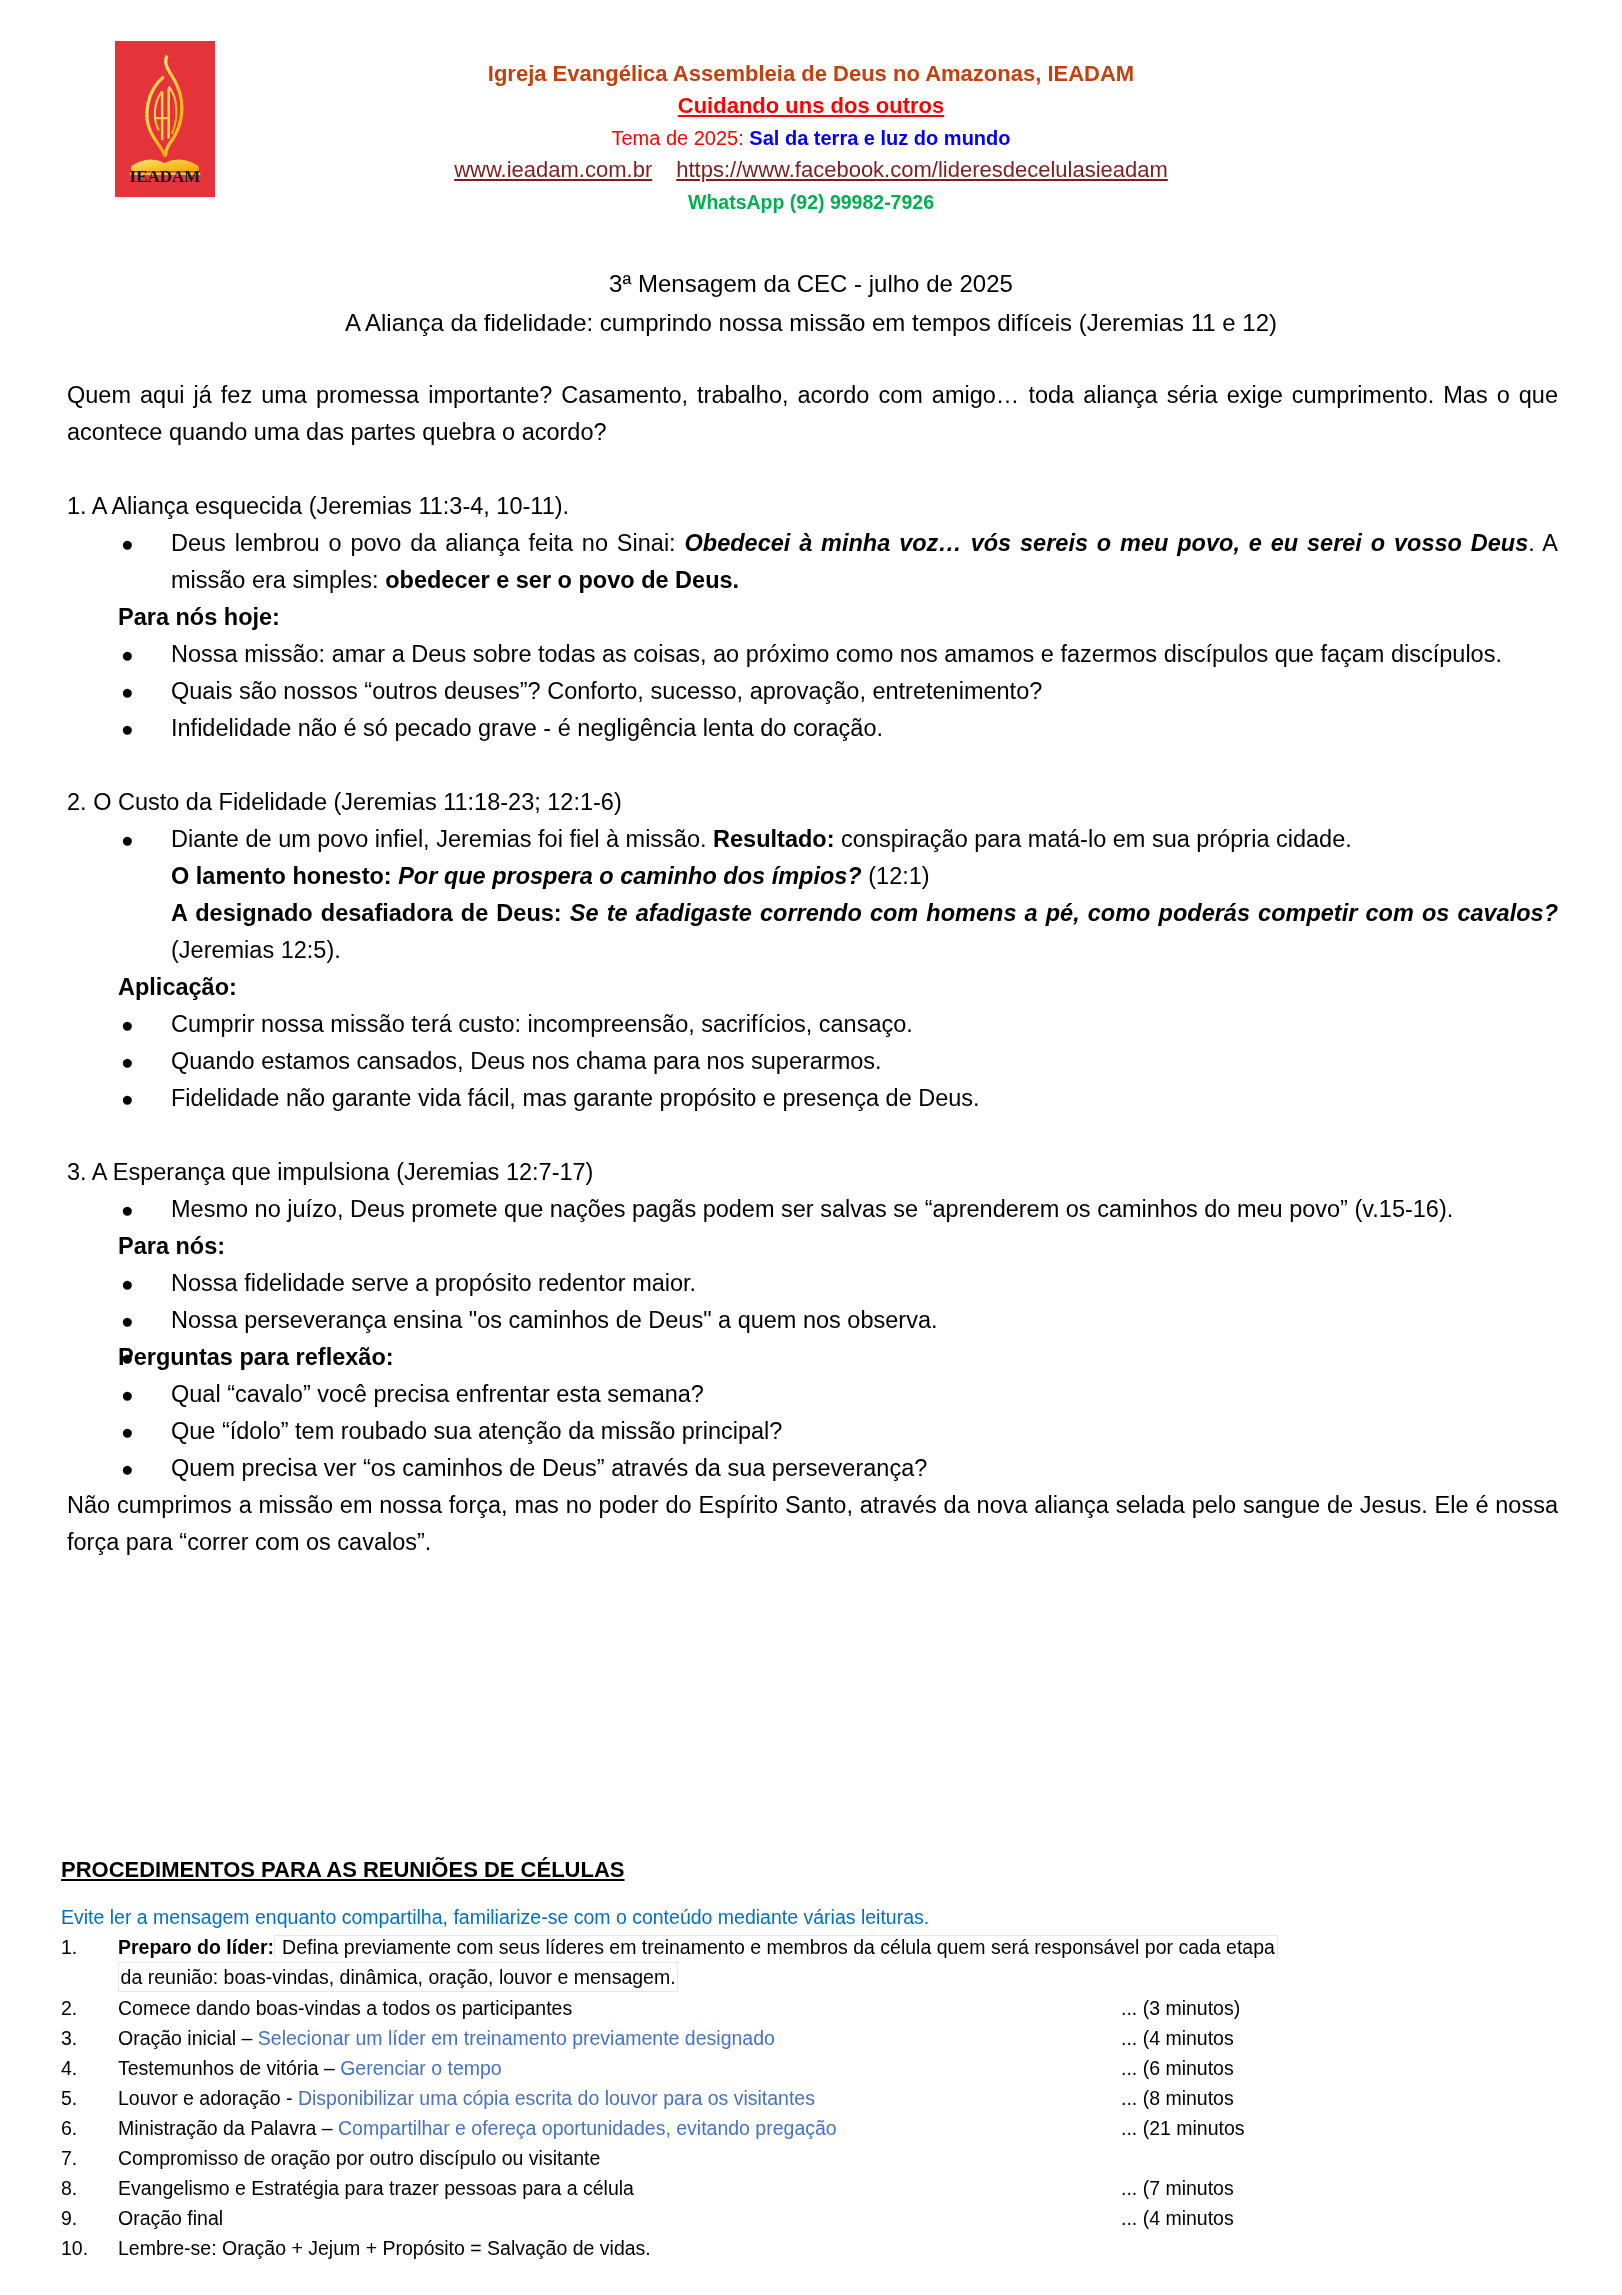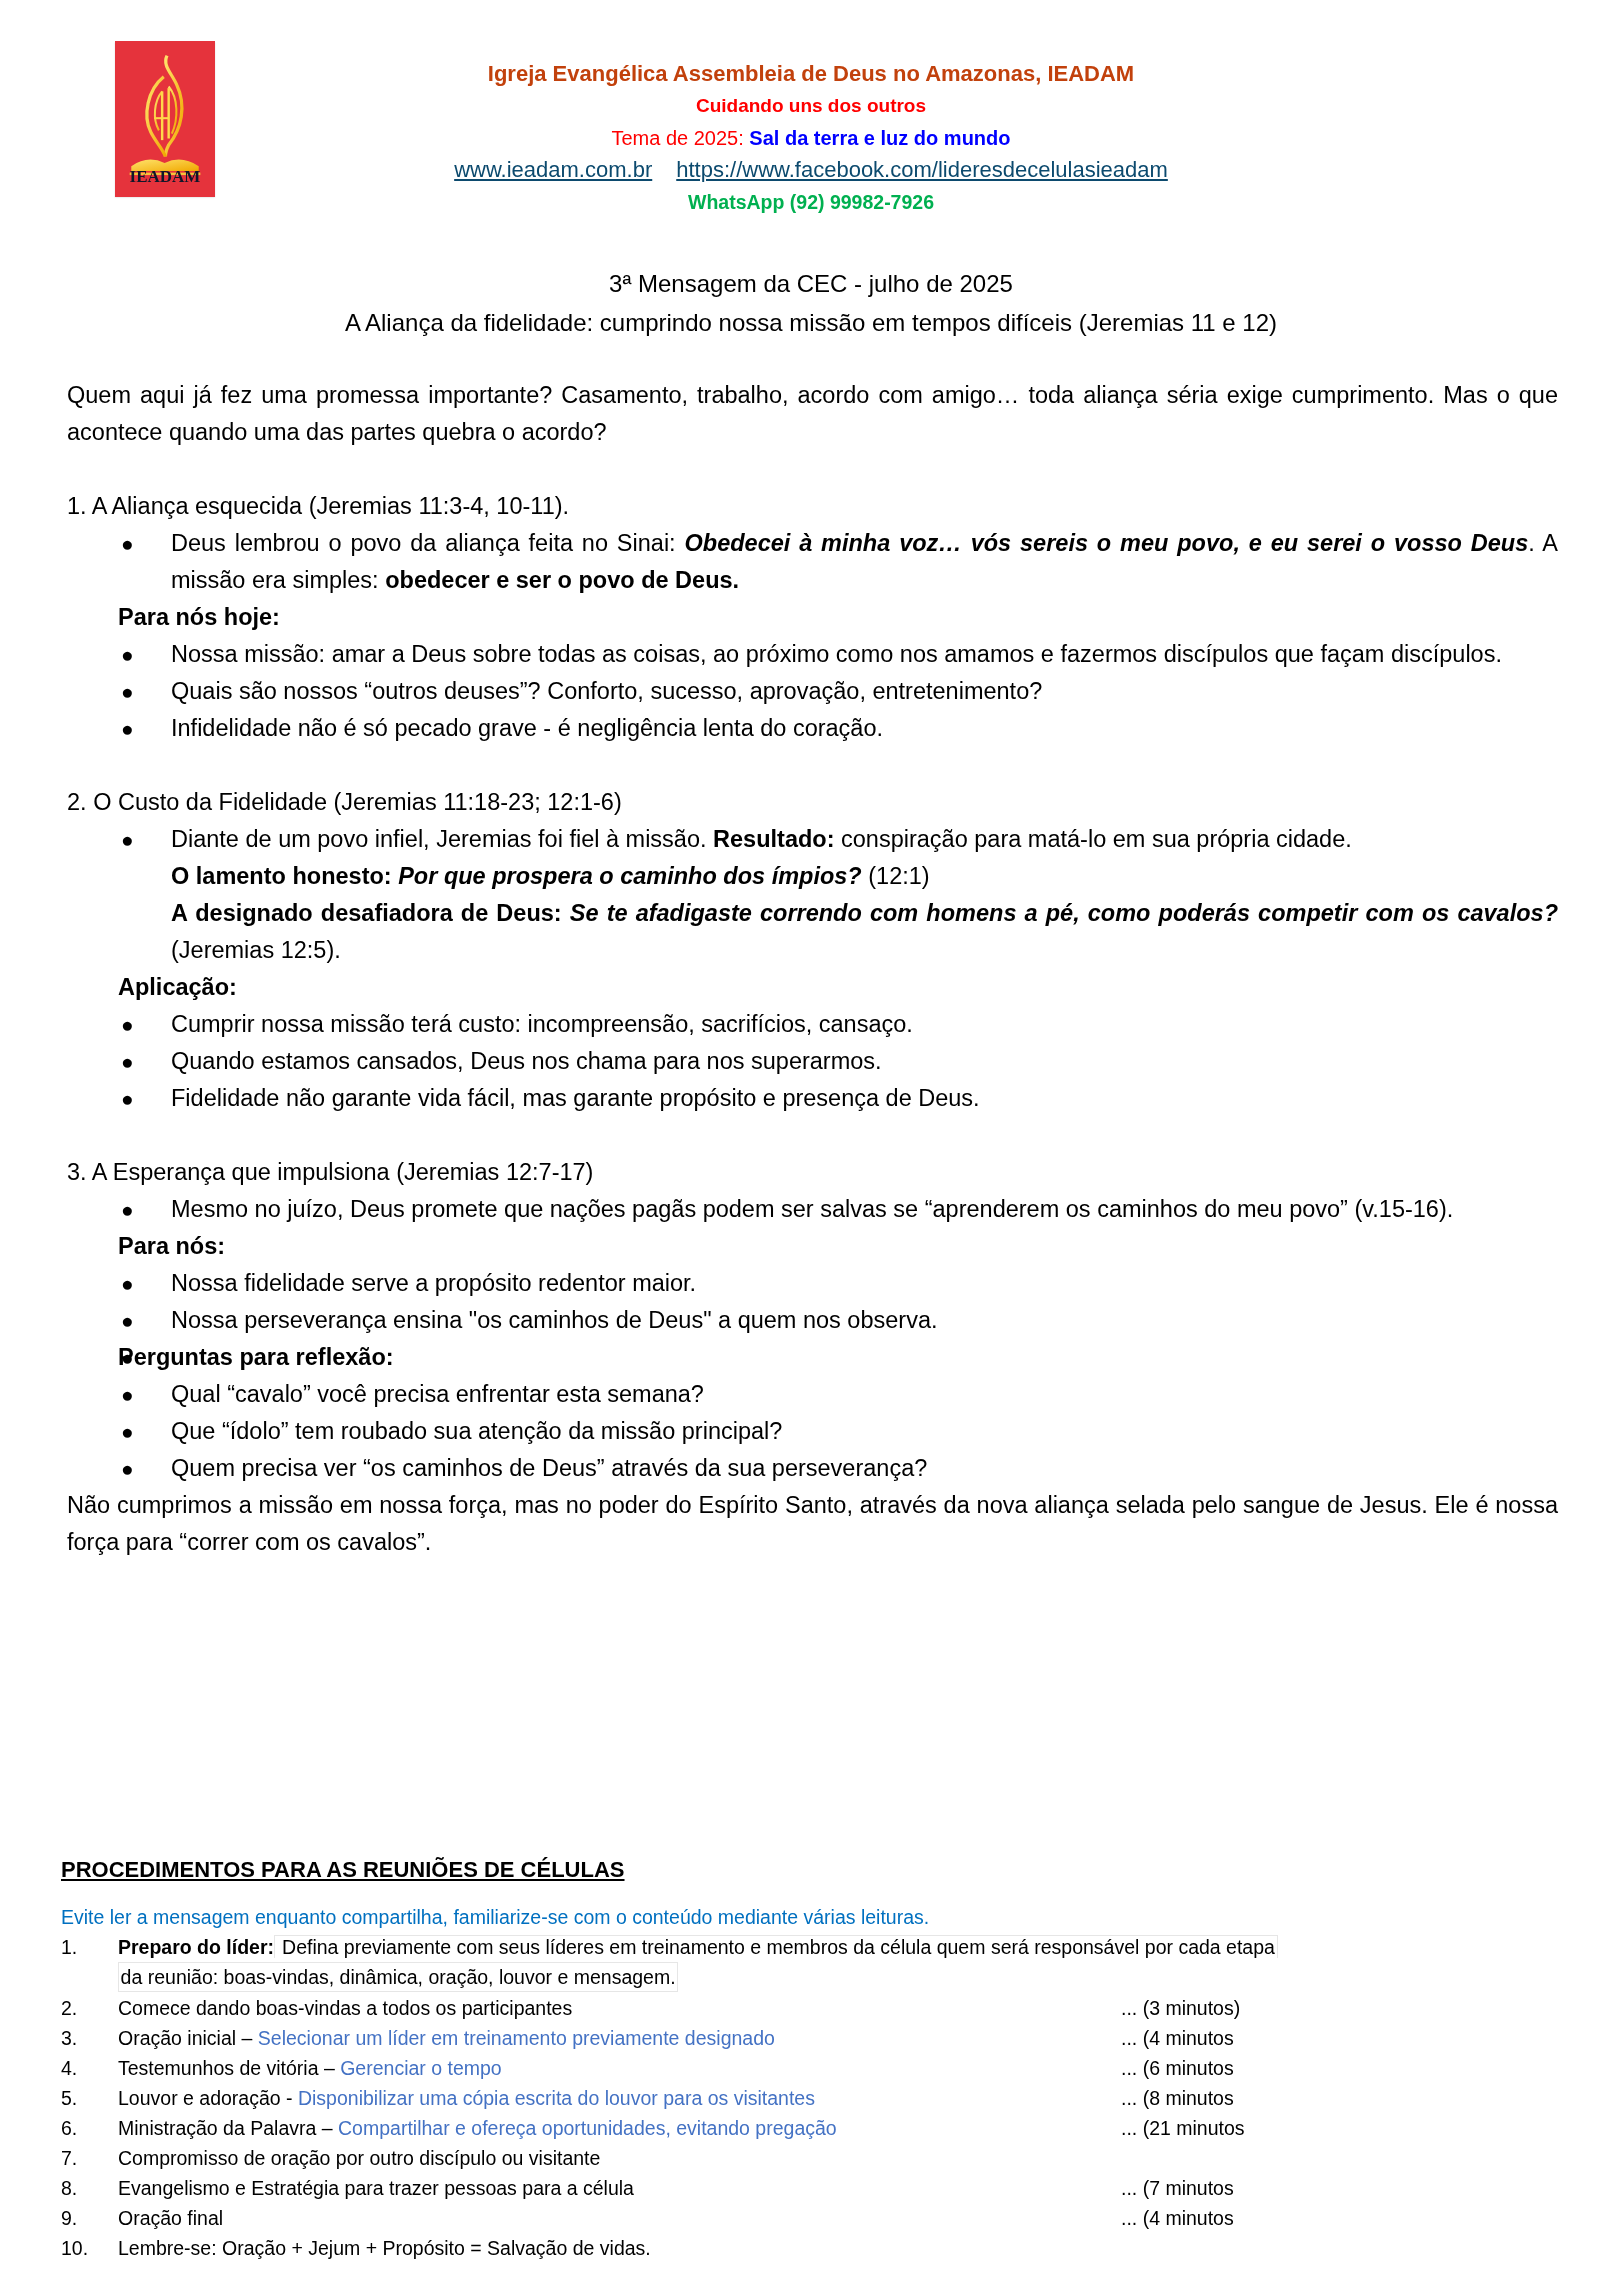--- a/index.html
+++ b/index.html
@@ -6,26 +6,26 @@
     body { width: 1622px; height: 2295px; position: relative; overflow: hidden; color: #000; font-family: "Liberation Sans", sans-serif; }
     .abs { position: absolute; }
 
     
     .logo { left: 115px; top: 41px; width: 100px; height: 156px; background: #e5333c; box-shadow: 0 0.8px 1.6px rgba(0,0,0,0.15); }
     .logo svg { position: absolute; left: 0; top: 0; }
     .logo-text { position: absolute; left: 0; right: 0; bottom: 9.7px; text-align: center; color: #0f172a; font-family: "Liberation Serif", serif; font-weight: bold; font-size: 17px; letter-spacing: 0px; }
     .header-lines { left: 243px; width: 1136px; top: 58px; text-align: center; font-family: "Liberation Sans", sans-serif; }
     .hl { display: block; height: 32px; line-height: 32px; }
     .hl1 { color: #c2410c; font-weight: bold; font-size: 22px; }
-    .hl2 { color: #ff0000; font-weight: bold; font-size: 19px; height: 32px; line-height: 32px; }
+    .hl2 { color: #ff0000; font-weight: bold; font-size: 22px; height: 32px; line-height: 32px; text-decoration: underline; }
     .hl3 { font-size: 20px; }
     .hl3 .red { color: #ff0000; }
     .hl3 .blue { color: #0000ff; font-weight: bold; }
     .hl4 { font-size: 22px; }
-    .hl4 a { color: #0c4a6e; text-decoration: underline; }
+    .hl4 a { color: #7f1d1d; text-decoration: underline; }
     .hl4 .gap { display: inline-block; width: 24px; }
     .hl5 { color: #00b050; font-weight: bold; font-size: 19.5px; }
 
     
     .titles { left: 0; width: 1622px; top: 264px; text-align: center; font-size: 24px; }
     .titles div { height: 39px; line-height: 39px; }
 
     
     .content { left: 67px; width: 1491px; top: 377px; font-size: 23.5px; line-height: 37px; }
     .content p { margin: 0; }

